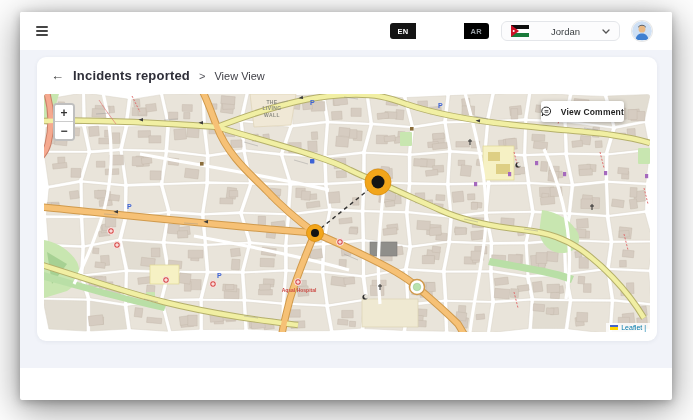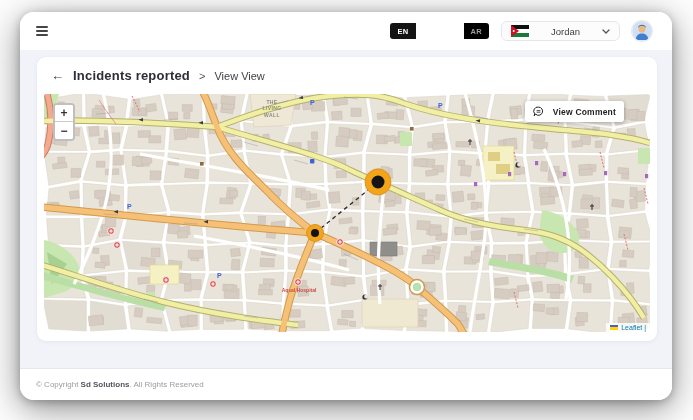--- a/index.html
+++ b/index.html
@@ -1,20 +1,20 @@
 <!DOCTYPE html>
 <html><head>
 <meta charset="utf-8">
 <style>
   * { margin:0; padding:0; box-sizing:border-box; }
   html,body { width:693px; height:420px; background:#fdfdfd; font-family:"Liberation Sans", sans-serif; overflow:hidden; }
 
   .window {
     position:absolute; left:20px; top:12px; width:652px; height:388px;
-    background:#ffffff; border-radius:14px;
+    background:#ffffff; border-radius:2px;
     box-shadow:0 8px 35px rgba(0,0,0,.45), 0 2px 10px rgba(0,0,0,.25);
     overflow:hidden;
   }
 
   
   .topbar { height:38px; display:flex; align-items:center; padding:0 20px 0 16px; background:#fff; }
   .hamburger { width:14px; cursor:pointer; }
   .hamburger span { display:block; width:12px; height:1.7px; background:#454545; margin:2.2px 0; border-radius:1px; }
   .topbar .spacer { flex:1; }
   .lang-toggle { display:flex; border-radius:3px; overflow:hidden; margin-right:12px; }
@@ -39,21 +39,21 @@
   
   .map { position:absolute; left:7px; top:37px; width:606px; height:238px; border-radius:3px;
          overflow:hidden; background:#fff; cursor:grab; }
   .map svg { display:block; }
   .zoomctl { position:absolute; left:9px; top:9px; width:22px; background:#fff; border:2px solid rgba(0,0,0,.25);
              border-radius:4px; overflow:hidden; z-index:5; }
   .zoomctl .zbtn { height:17px; display:flex; align-items:center; justify-content:center;
                    font-size:12px; font-weight:bold; color:#333; cursor:pointer; background:#fff; }
   .zoomctl .zbtn:first-child { border-bottom:1px solid #ccc; }
   .viewcomment { position:absolute; right:26px; top:7px; display:flex; align-items:center; gap:9px;
-                 background:#fff; border-radius:3px; padding:5px 8px; z-index:5; cursor:pointer;
+                 background:#fff; border-radius:3px; padding:5px 0; z-index:5; cursor:pointer;
                  box-shadow:0 1px 4px rgba(0,0,0,.3); }
   .viewcomment .vc-label { font-size:8.5px; font-weight:bold; color:#1f1f1f; letter-spacing:.2px; }
   .attribution { position:absolute; right:0; bottom:0; background:rgba(255,255,255,.82); z-index:5;
                  display:flex; align-items:center; gap:3px; padding:1px 4px; }
   .attribution .ua { width:8px; height:5.5px; background:linear-gradient(#4664c8 50%, #ffd500 50%); display:inline-block; }
   .attribution .attr-text { font-size:7px; color:#0078A8; cursor:pointer; }
   .maplabel { position:absolute; z-index:3; text-align:center; pointer-events:none; line-height:1.25; }
   .lbl-livingwall { left:214px; top:5px; width:28px; font-size:5px; letter-spacing:.4px; color:#8a8a80; font-weight:bold; }
   .lbl-hospital { left:236px; top:193px; width:38px; font-size:5px; color:#cc4a44; font-weight:bold; }
 
@@ -745,18 +745,13 @@
         <div class="maplabel lbl-hospital">Aqsal Hospital</div>
 
         <div class="attribution">
           <span class="ua"></span>
           <span class="attr-text">Leaflet |</span>
         </div>
       </div>
     </div>
   </div>
 
-  <div class="footer">
-    <span class="txt">
-      <span>© Copyright </span><span class="brand">Sd Solutions</span><span>. All Rights Reserved</span>
-    </span>
-  </div>
 </div>
 
 </body></html>

